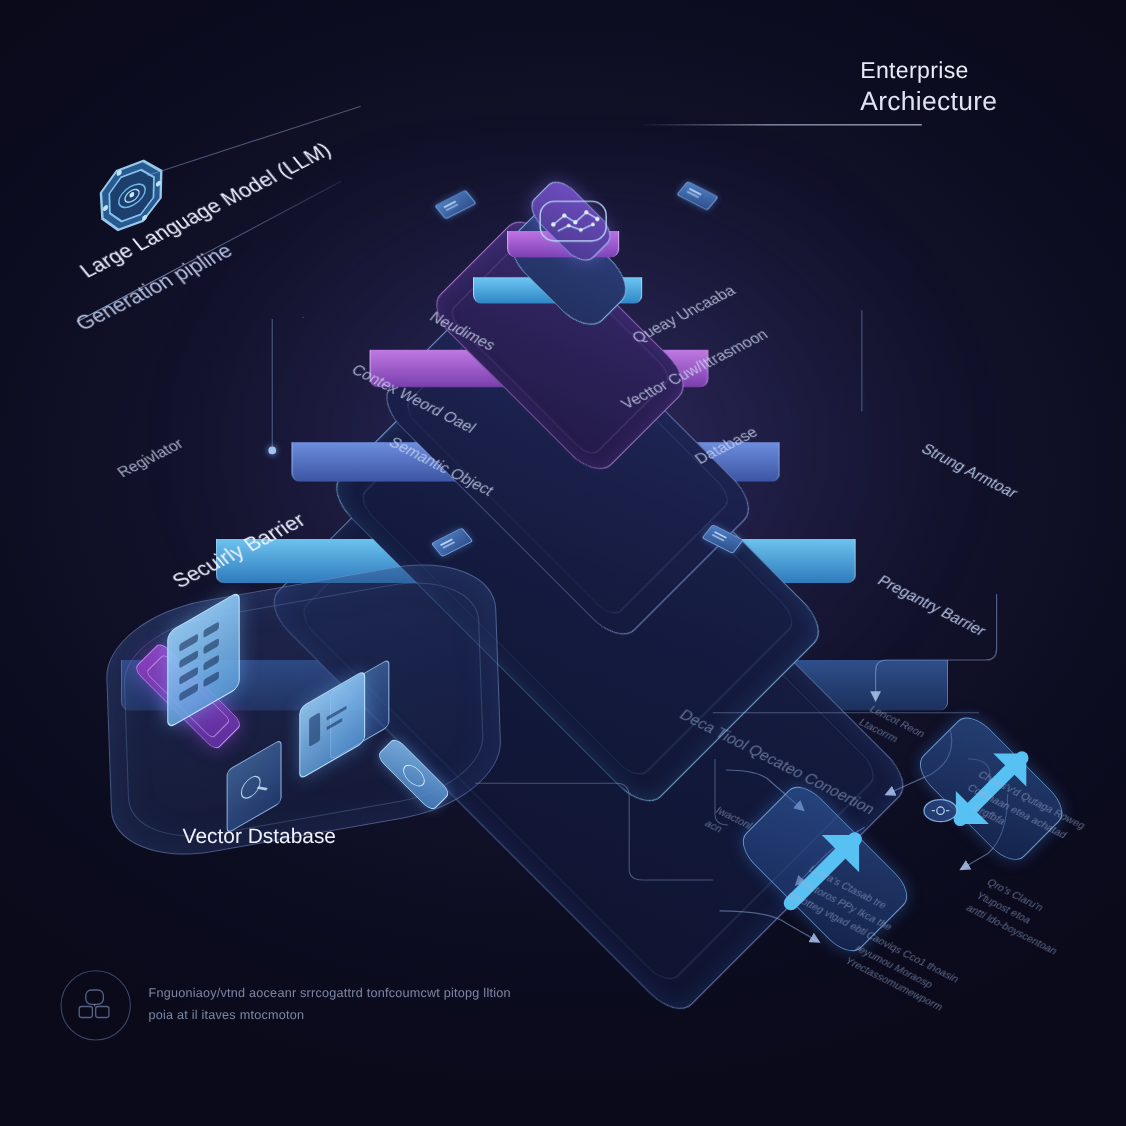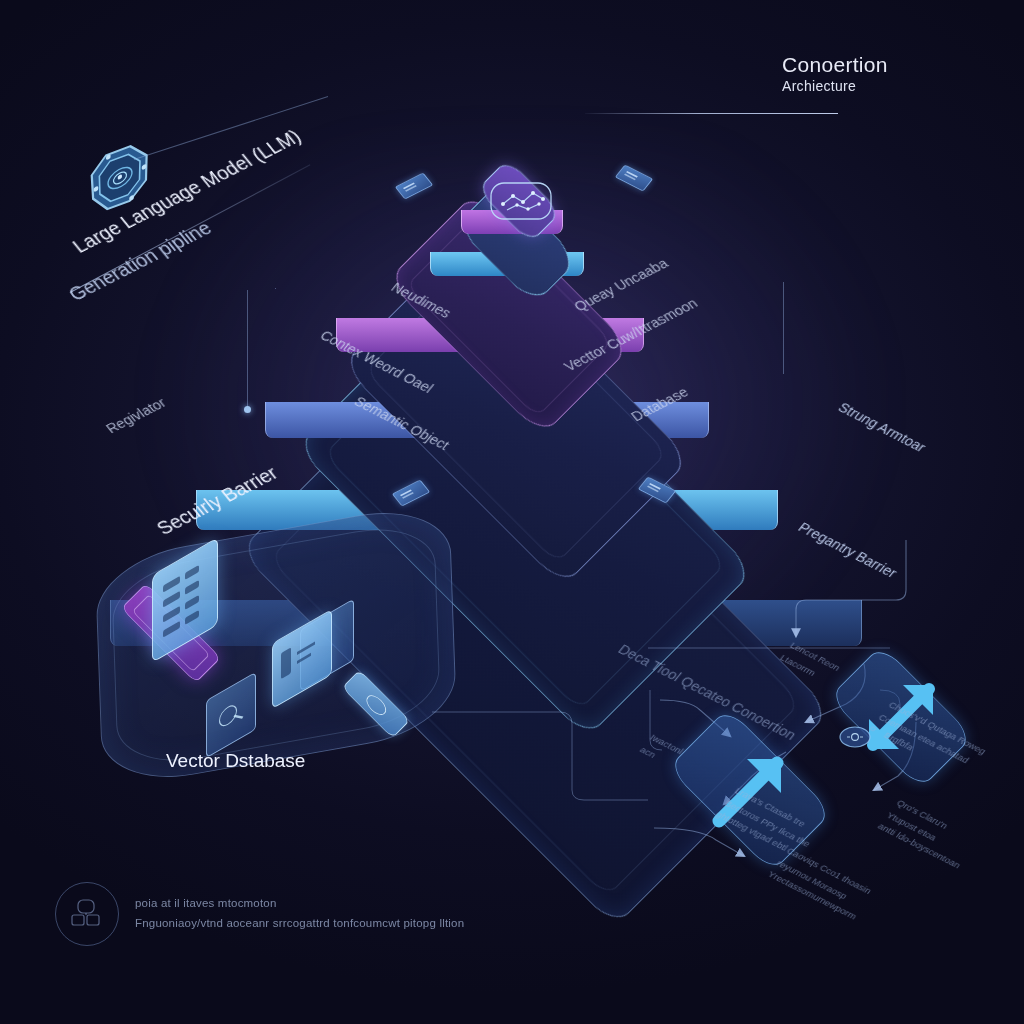--- a/index.html
+++ b/index.html
@@ -8,21 +8,21 @@
     font-family:"Liberation Sans","DejaVu Sans",sans-serif;
     background:radial-gradient(ellipse 70% 55% at 50% 42%, #1b1b3c 0%, #14142f 40%, #0d0d22 72%, #0a0a1b 100%);
   }
   .stage{position:absolute;inset:0;}
   .abs{position:absolute;}
 
   
   #title-block{right:22px;top:52px;text-align:left;width:220px;}
   #title-block .l1{font-size:21px;color:#e8eaf6;letter-spacing:.3px;line-height:1.22;font-weight:400;}
   #title-block .l2{font-size:25px;color:#ffffff;letter-spacing:.2px;line-height:1.18;font-weight:700;}
-  #title-block .l3{font-size:14px;color:#dfe3f2;letter-spacing:.3px;line-height:1.22;font-weight:400;}
+  #title-block .l3{font-size:24px;color:#dfe3f2;letter-spacing:.3px;line-height:1.22;font-weight:400;}
   #title-rule{left:585px;top:113px;width:253px;height:1px;
     background:linear-gradient(90deg,rgba(150,170,215,.05),rgba(186,202,236,.85) 45%,rgba(200,214,245,.95));}
 
   
   .isoR{ 
     transform:rotate(27deg) skewX(-12deg);
     transform-origin:left center;
     color:#cfd9f2;white-space:nowrap;
   }
   .isoL{ 
@@ -127,21 +127,21 @@
 </style>
 </head>
 <body>
 
 <div class="stage">
 
   <div class="abs" id="pyr-glow"></div>
 
   <div class="abs" id="title-rule"></div>
   <div class="abs" id="title-block">
-    <div class="l1">Conoertion</div>
+    <div class="l1">Enterprise</div>
     <div class="l3">Archiecture</div>
   </div>
 
   <div class="abs" style="left:74px;top:132px;">
     <svg width="92" height="92" viewBox="0 0 92 92">
       <g transform="translate(46,46)">
         <g transform="skewY(-22) rotate(-8)">
           <polygon points="-26,-18 -10,-30 14,-26 28,-8 24,16 6,28 -16,24 -28,6" fill="#2b5f96" stroke="#9ed4f6" stroke-width="2.2" opacity=".95"></polygon>
           <polygon points="-19,-13 -7,-22 11,-19 21,-6 18,12 5,21 -12,18 -21,5" fill="#1c3f6e" stroke="#83c3ec" stroke-width="1.6"></polygon>
           <ellipse cx="0" cy="0" rx="12" ry="9" fill="none" stroke="#6fb6e4" stroke-width="1.4"></ellipse>
@@ -385,18 +385,18 @@
       <svg width="60" height="60" viewBox="0 0 60 60" style="position:absolute;left:0;top:0;">
         <g stroke="rgba(150,172,216,.55)" stroke-width="1.2" fill="none">
           <rect x="22" y="17" width="16" height="13" rx="5"></rect>
           <rect x="16" y="32" width="12" height="10" rx="2"></rect>
           <rect x="31" y="32" width="12" height="10" rx="2"></rect>
           <path d="M30 30 v2"></path>
         </g>
       </svg>
     </div>
     <div class="ftxt">
+      <div>Fnguoniaoy/vtnd aoceanr srrcogattrd tonfcoumcwt pitopg lltion</div>
       <div>poia at il itaves mtocmoton</div>
-      <div>Fnguoniaoy/vtnd aoceanr srrcogattrd tonfcoumcwt pitopg lltion</div>
     </div>
   </div>
 
 </div>
 
 </body></html>

